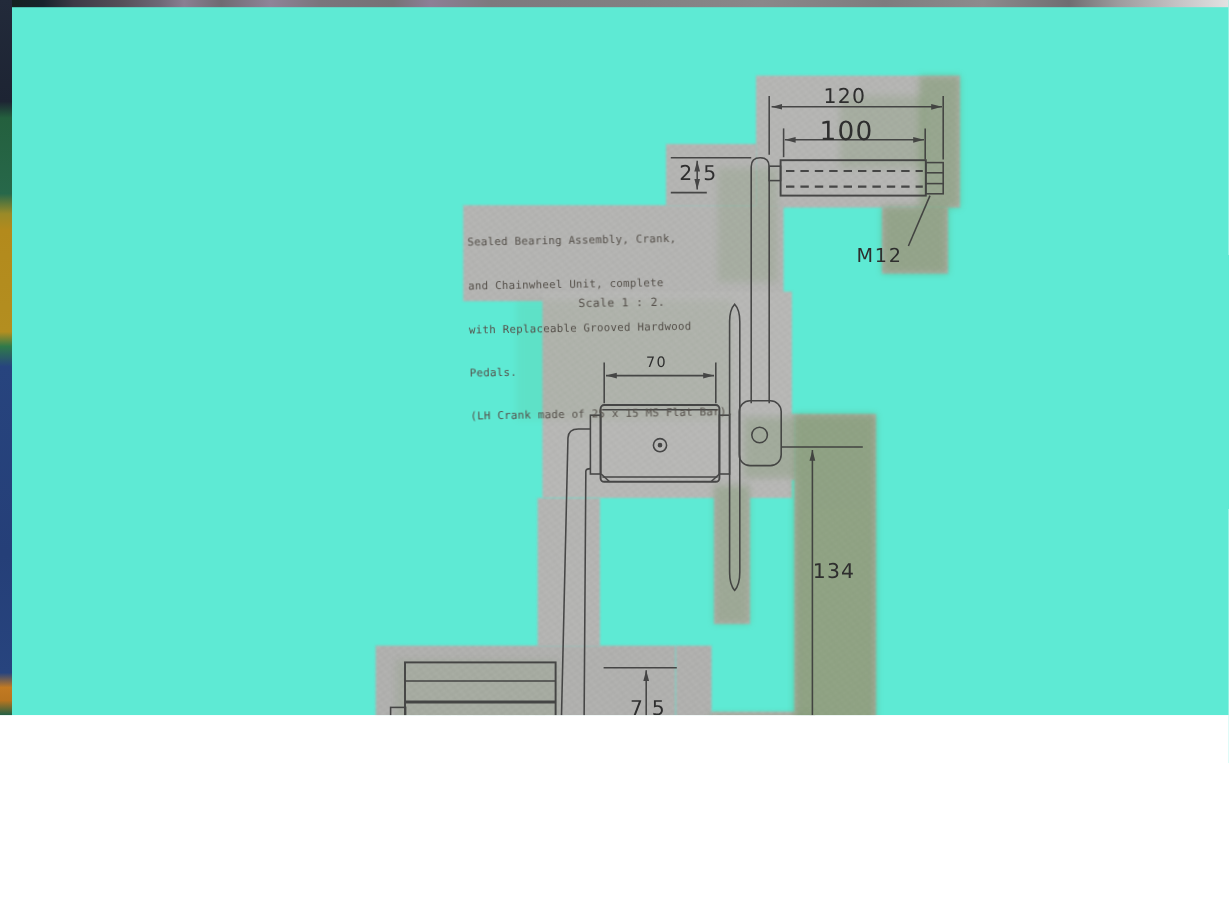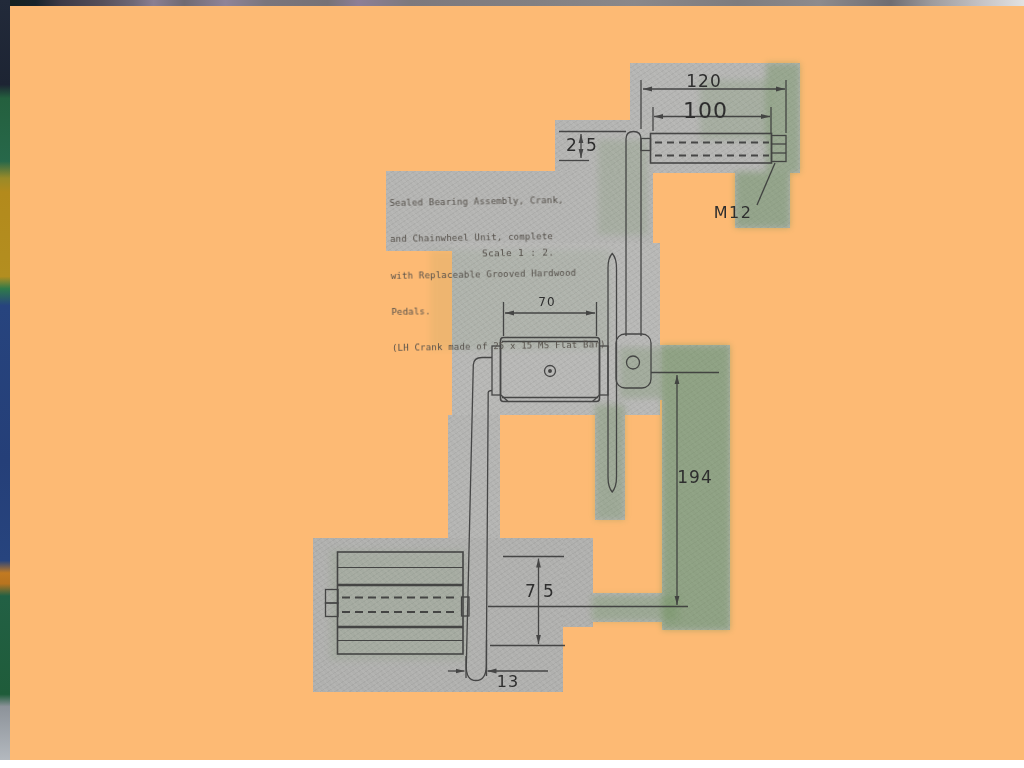--- a/index.html
+++ b/index.html
@@ -1,16 +1,16 @@
 <!DOCTYPE html>
 <html><head>
 <meta charset="utf-8">
 <style>
   html,body{margin:0;padding:0;background:#fff;}
-  #stage{position:relative;width:1024px;height:760px;background:#fdba74;overflow:hidden;
+  #stage{position:relative;width:1024px;height:596px;background:#5eead4;overflow:hidden;
          font-family:"DejaVu Sans",sans-serif;}
   
   #top-strip{position:absolute;left:0;top:0;width:1024px;height:6px;
     background:linear-gradient(90deg,#14211c 0%,#18242c 3.5%,#3d3a46 6%,#56505a 10%,
       #6e6876 13%,#8a7f92 15%,#6f6a72 18%,#8f8498 22%,#7a757c 26%,#767276 32%,
       #8d7f96 35%,#7d797d 40%,#828082 52%,#8a888a 62%,#7e7c7e 72%,#8d8b8d 80%,
       #6f6d71 87%,#9d9b9d 91%,#c6c4c6 96%,#e2e2e2 100%);}
   #left-strip{position:absolute;left:0;top:0;width:10px;height:768px;
     background:linear-gradient(180deg,#222a3a 0%,#1d2433 11%,#24603e 12.8%,#27684a 21%,
       #9a8a28 23.2%,#b38a1c 25%,#b38e20 36%,#2f7a4a 37.6%,#27447e 39.8%,#253f78 60%,
@@ -171,21 +171,21 @@
 
       <line x1="775" y1="163" x2="757" y2="205"></line>
     </g>
   </svg>
 
   <div class="dim" style="left:684px;top:73px;width:40px;font-size:17px">120</div>
   <div class="dim" style="left:683px;top:100px;width:40px;font-size:22px">100</div>
   <div class="dim" style="left:565px;top:137px;width:14px;font-size:17px">2</div>
   <div class="dim" style="left:585px;top:137px;width:14px;font-size:17px">5</div>
   <div class="dim" style="left:528px;top:296px;width:38px;font-size:12px">70</div>
-  <div class="dim" style="left:677px;top:469px;width:36px;font-size:17px">194</div>
+  <div class="dim" style="left:677px;top:469px;width:36px;font-size:17px">134</div>
   <div class="dim" style="left:524px;top:583px;width:14px;font-size:17px">7</div>
   <div class="dim" style="left:542px;top:583px;width:14px;font-size:17px">5</div>
   <div class="dim" style="left:488px;top:674px;width:40px;font-size:16px">13</div>
   <div class="dim" style="left:711px;top:205px;width:44px;font-size:16px;letter-spacing:1.5px">M12</div>
 
   <div id="note">
     <div>Sealed Bearing Assembly, Crank,</div>
     <div>and Chainwheel Unit, complete</div>
     <div>with Replaceable Grooved Hardwood</div>
     <div>Pedals.</div>

